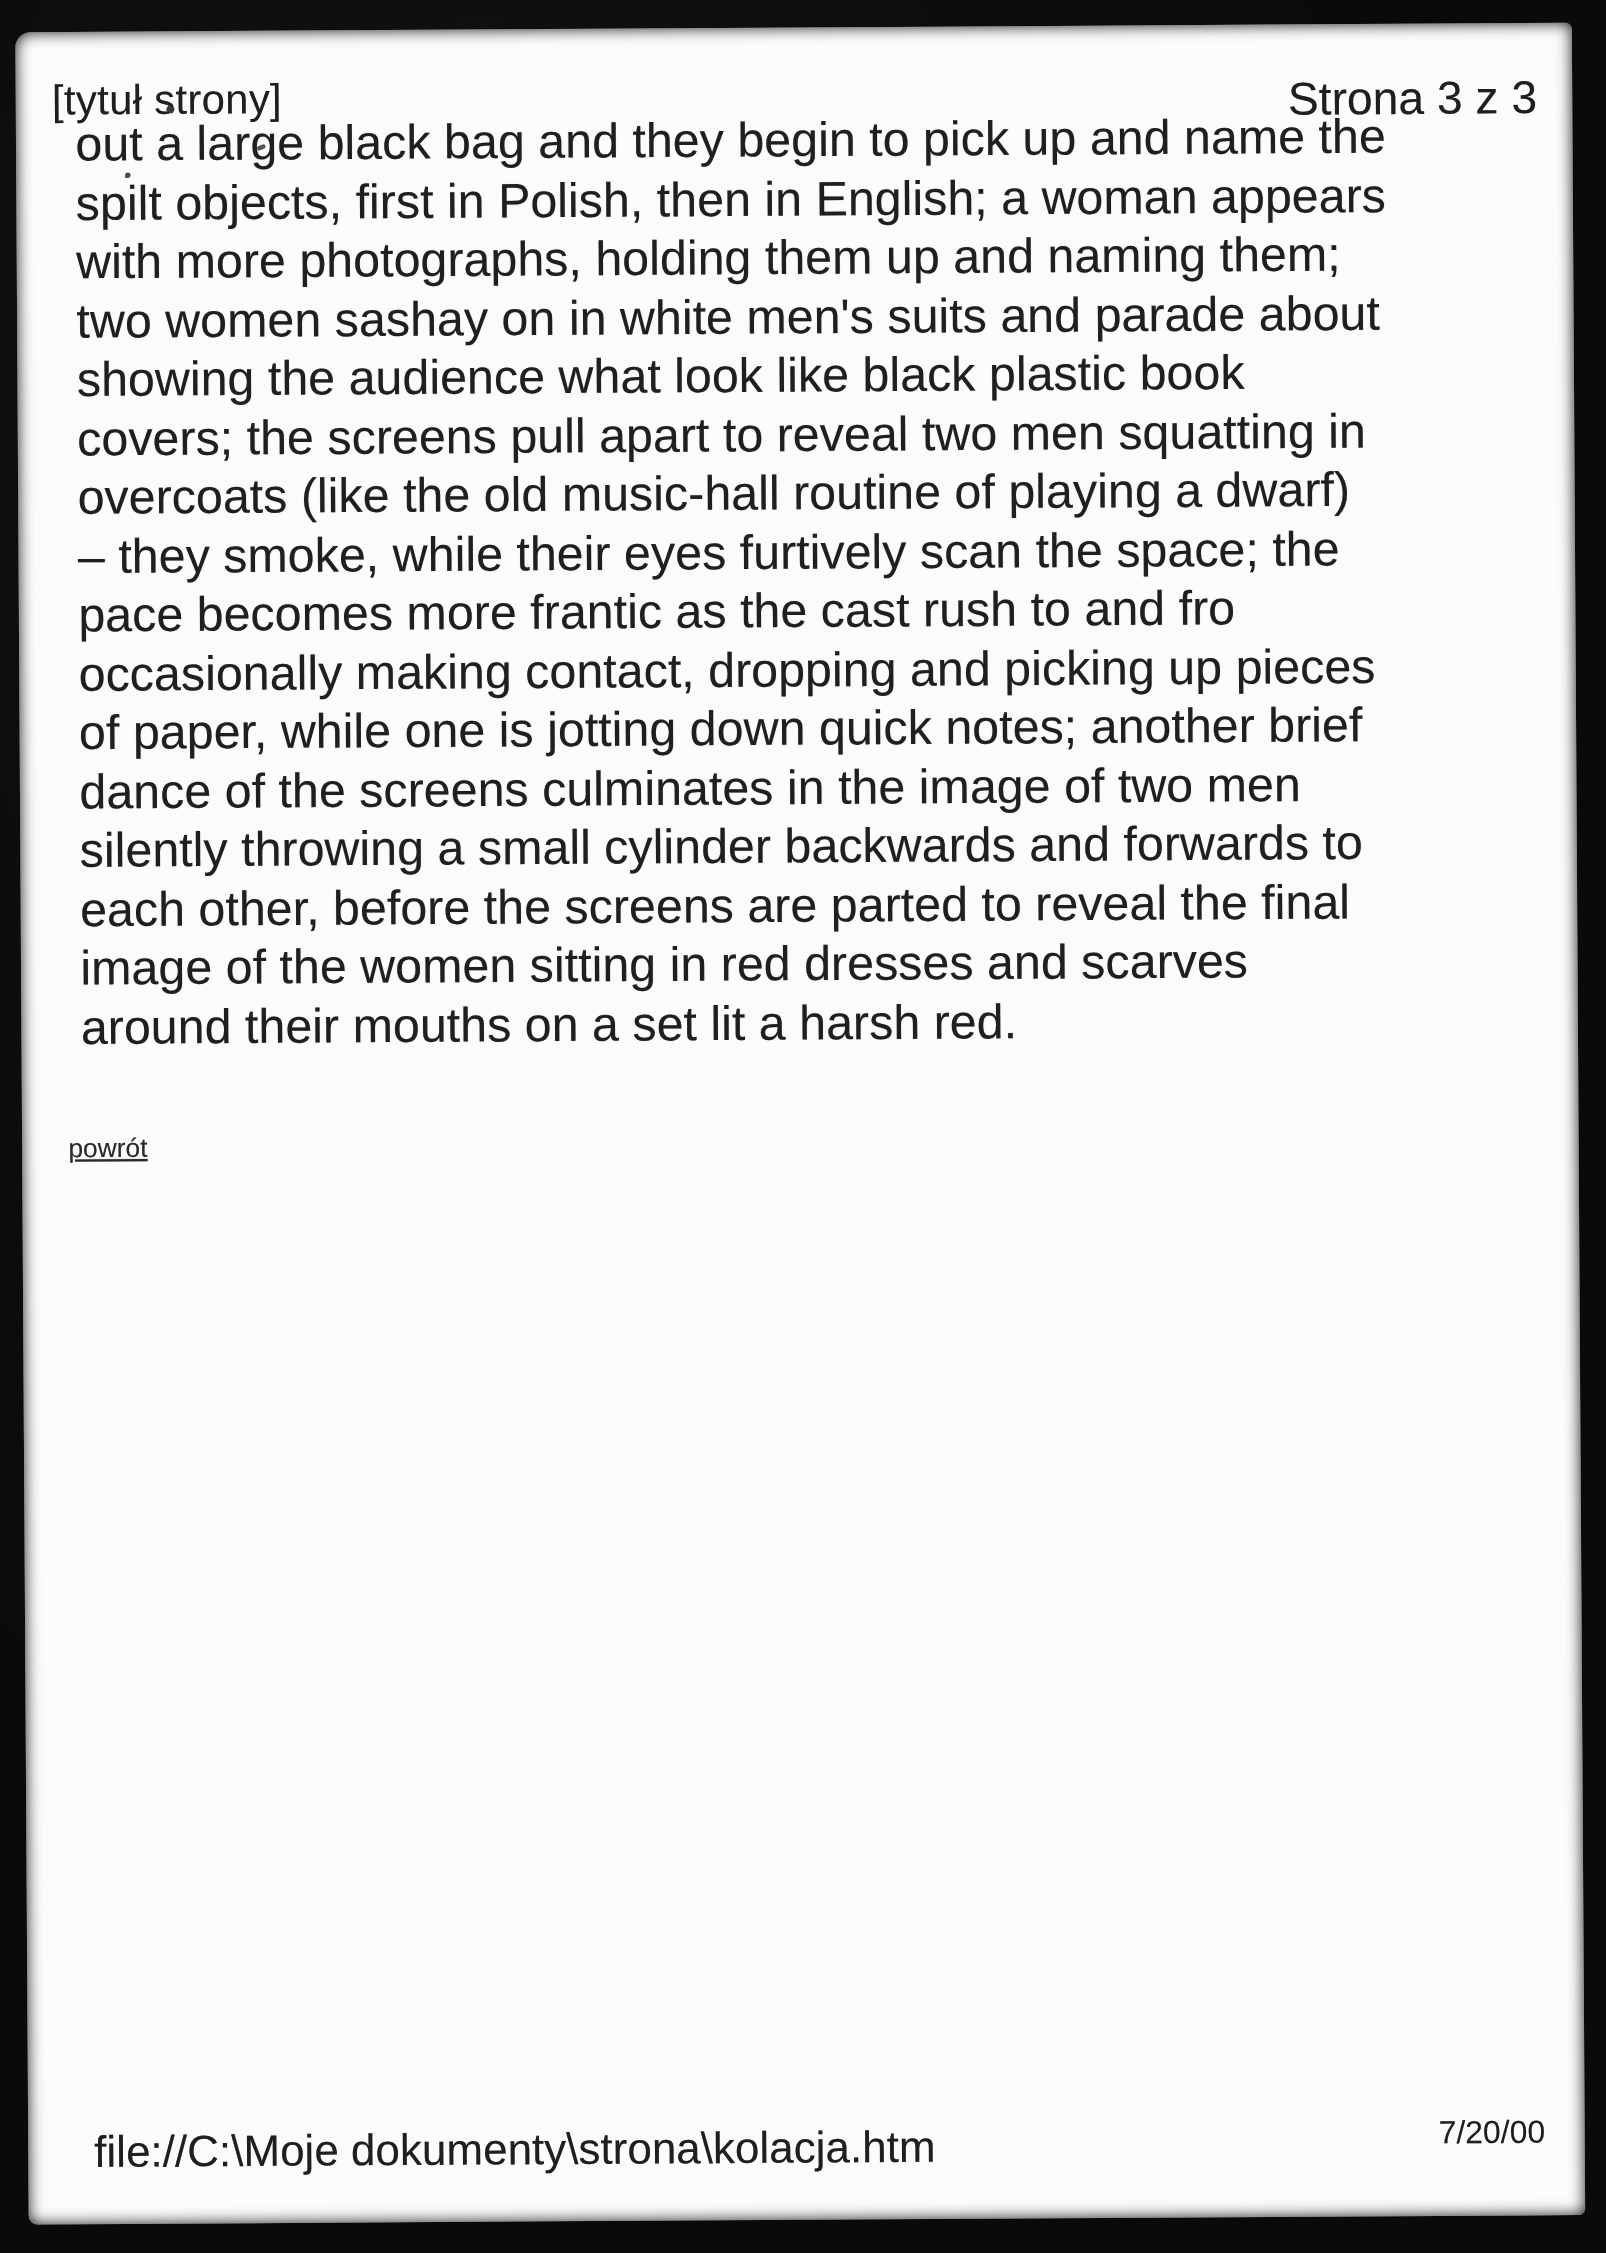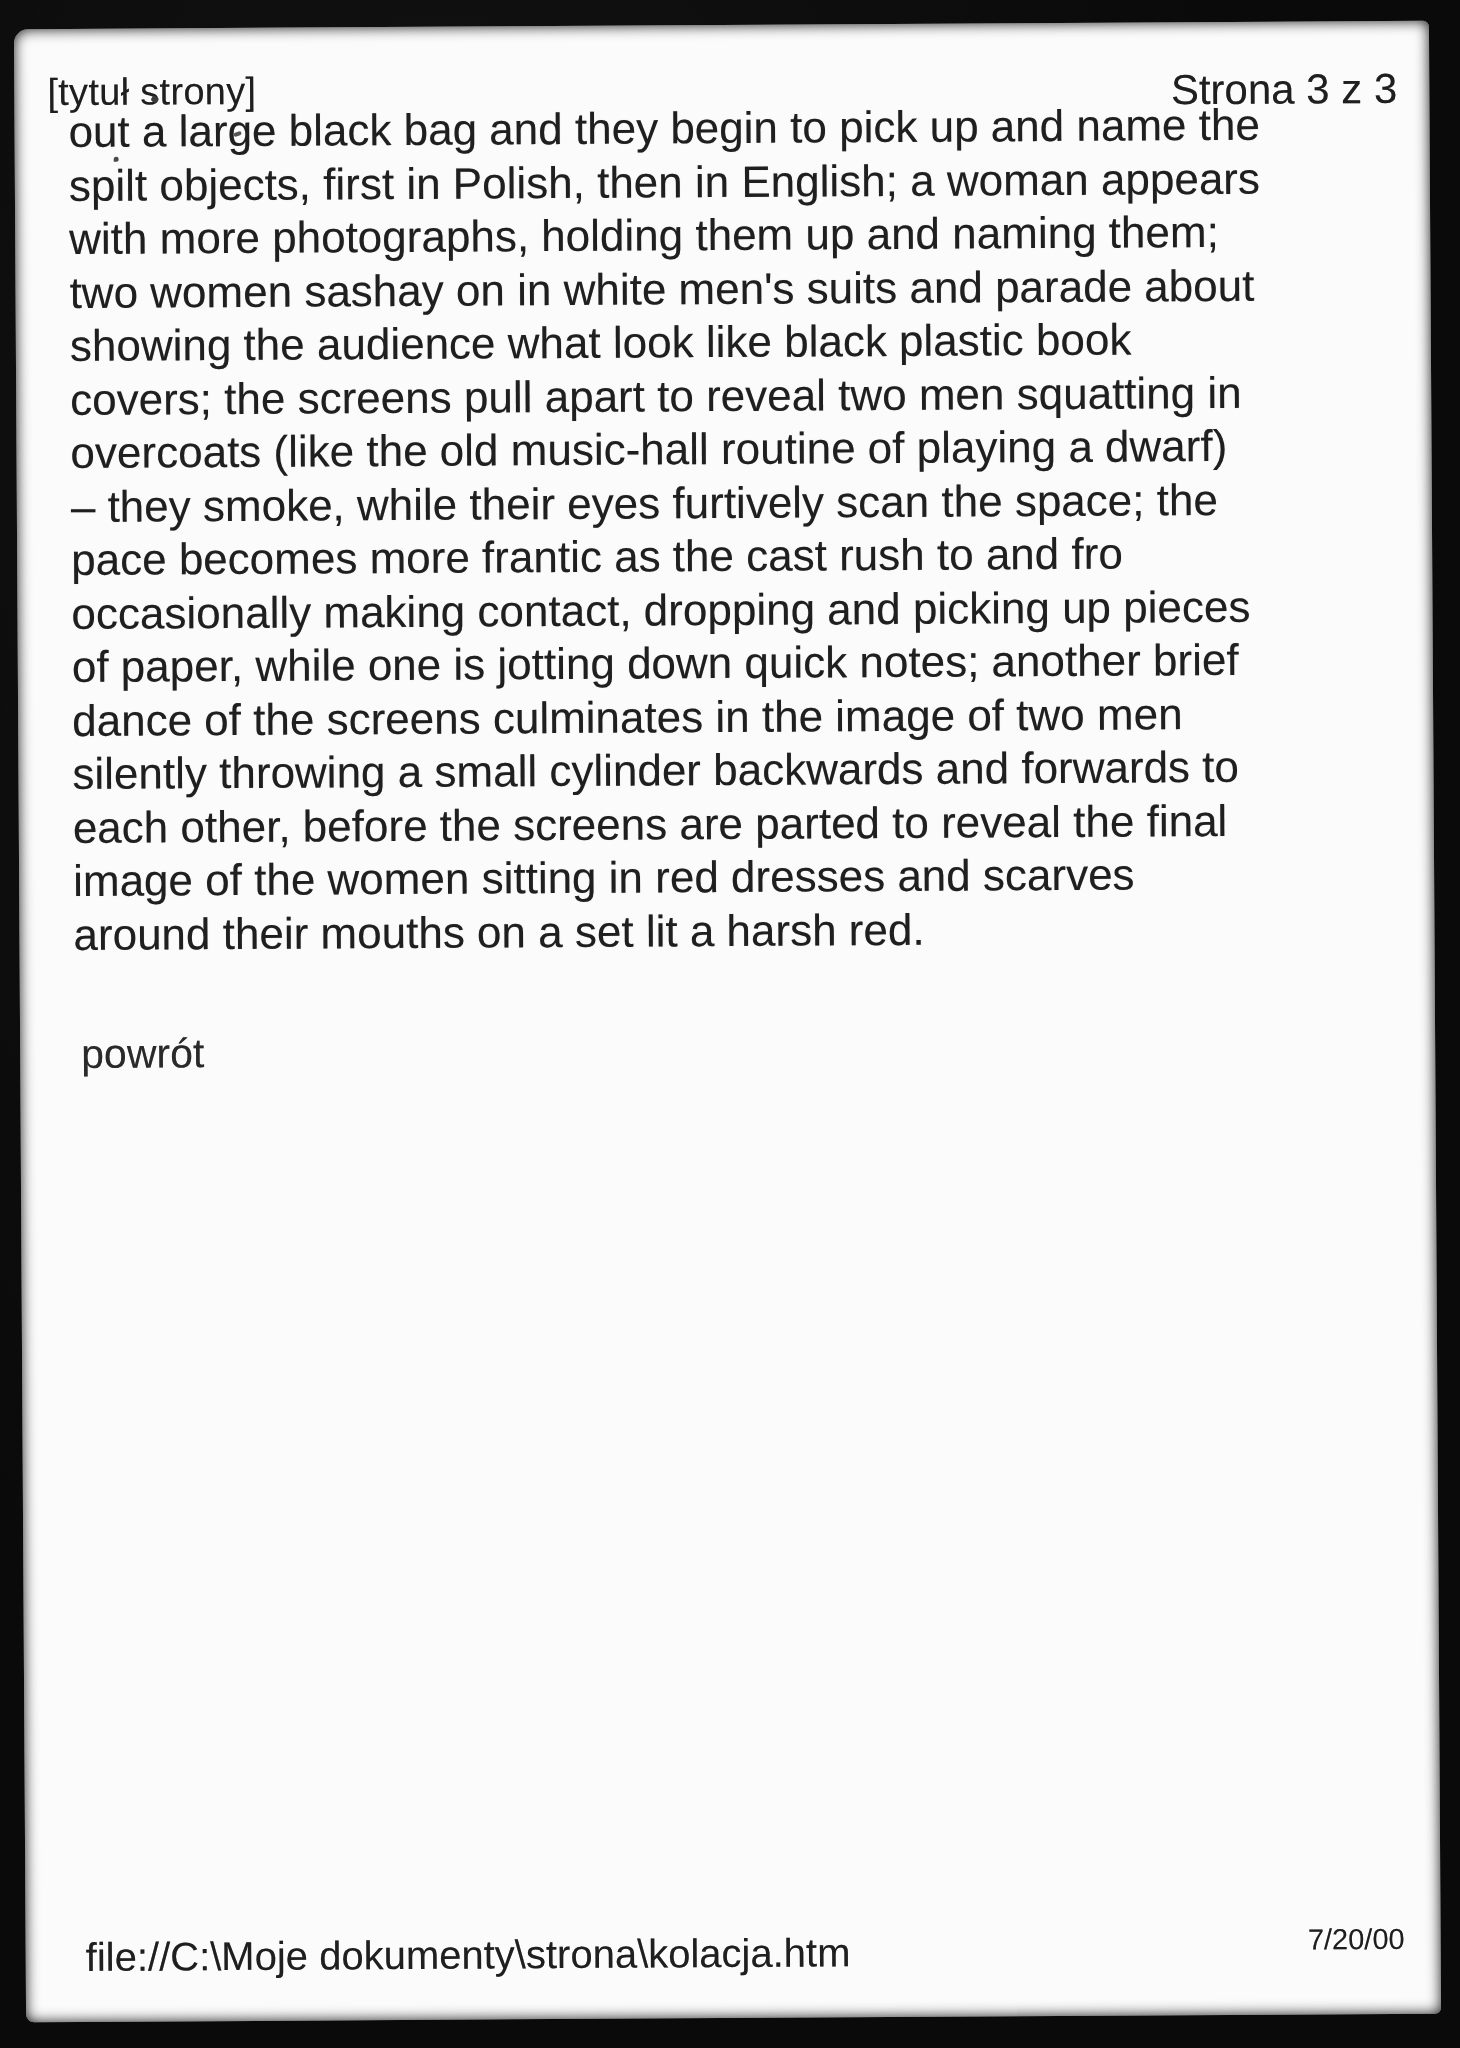--- a/index.html
+++ b/index.html
@@ -52,25 +52,26 @@
     line-height: 53.5px;
     white-space: normal;
   }
   .bodytext .line {
     position: static;
     display: block;
     white-space: nowrap;
     text-shadow: 0 0 0.7px rgba(0,0,0,0.38);
   }
   .back-link {
-    left: 61px;
+    left: 42px;
     top: 1002px;
-    font-size: 41px;
+    font-size: 24px;
     color: #2a2a2a;
     text-shadow: 0 0 0.5px rgba(0,0,0,0.35);
+    text-decoration: underline;
   }
   .ftr-left {
     left: 60px;
     top: 1906px;
     font-size: 40px;
     text-shadow: 0 0 0.6px rgba(0,0,0,0.4);
   }
   .ftr-right {
     right: 36px;
     top: 1902px;

